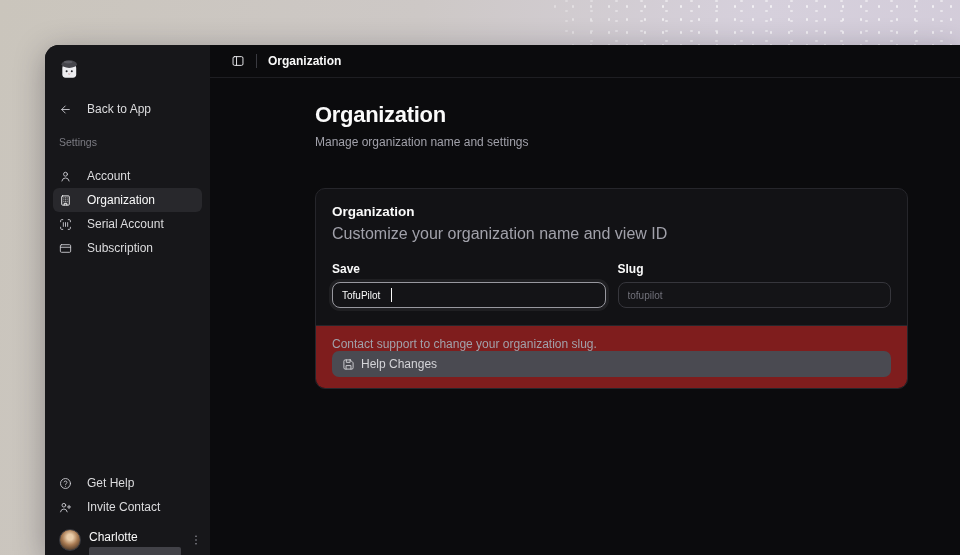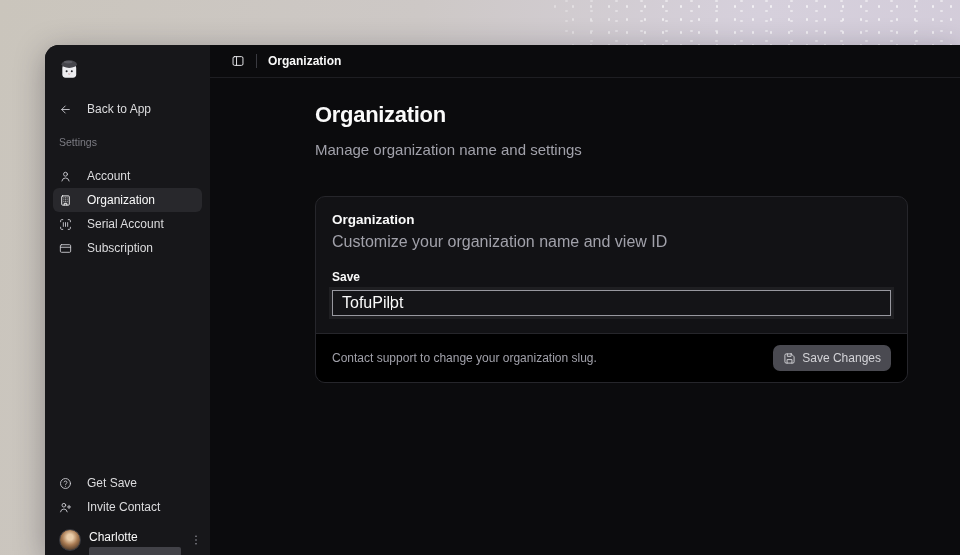--- a/index.html
+++ b/index.html
@@ -60,43 +60,43 @@
   .main { flex:1; display:flex; flex-direction:column; background:#0b0b0d; }
   .topbar {
     height:33px; flex:none; display:flex; align-items:center; gap:11px;
     padding:0 21px; border-bottom:1px solid #1e1e22;
   }
   .topbar svg { width:14px; height:14px; stroke:#e4e4e7; }
   .topbar-divider { width:1px; height:14px; background:#3a3a40; }
   .breadcrumb { font-size:12px; font-weight:600; color:#fafafa; }
   .content { padding:24px 52px 0 105px; }
   .page-title { font-size:22px; line-height:26px; font-weight:700; letter-spacing:-.3px; color:#fafafa; }
-  .page-subtitle { margin-top:14px; font-size:15px; line-height:16px; color:#a1a1aa; }
+  .page-subtitle { margin-top:6px; font-size:12px; line-height:16px; color:#a1a1aa; }
   .card {
     margin-top:38px; background:#121215; border:1px solid #26262b;
     border-radius:10px; overflow:hidden;
   }
   .card-body { padding:15px 16px 17px; }
   .card-title { font-size:13.5px; font-weight:700; color:#fafafa; }
   .card-subtitle { margin-top:6px; font-size:16px; color:#a1a1aa; }
   .fields { display:flex; gap:12px; margin-top:19px; }
   .field { flex:1; min-width:0; }
   .field-label { display:block; font-size:12px; font-weight:600; color:#fafafa; }
   .input-wrap { position:relative; margin-top:6px; }
   .text-input {
-    width:100%; height:26px; border-radius:0; background:#141417;
+    width:100%; height:26px; border-radius:8px; background:#141417;
     border:1px solid #36363c; padding:0 9px; font-family:"Liberation Sans",sans-serif;
-    font-size:16px; color:#fafafa; outline:none;
+    font-size:10px; color:#fafafa; outline:none;
   }
   .text-input.focused { border-color:#98989f; box-shadow:0 0 0 3px rgba(255,255,255,.06); }
   .text-input.muted { color:#71717a; }
   .caret { position:absolute; left:59px; top:6px; width:1px; height:14px; background:#fafafa; }
   .card-footer {
-    border-top:1px solid #26262b; background:#000000;
-    padding:11px 16px; display:flex; align-items:center; justify-content:space-between;
+    border-top:1px solid #26262b; background:#7f1d1d;
+    padding:11px 16px; display:flex; justify-content:space-between;flex-direction:column;
   }
   .footer-note { font-size:12px; color:#a1a1aa; }
   .save-btn {
     display:flex; align-items:center; gap:6px; height:26px; padding:0 10px;
     background:#4a4a51; border:none; border-radius:7px; cursor:pointer;
     font-family:"Liberation Sans",sans-serif; font-size:12px; font-weight:500; color:#d4d4d8;
   }
   .save-btn svg { width:13px; height:13px; stroke:#d4d4d8; }
   svg.ic { fill:none; stroke-width:1.7; stroke-linecap:round; stroke-linejoin:round; }
 </style>
@@ -167,21 +167,21 @@
       </div>
     </nav>
 
     <div class="sidebar-bottom">
       <div class="srow">
         <svg class="ic" viewBox="0 0 24 24">
           <circle cx="12" cy="12" r="9.2"></circle>
           <path d="M9.3 9.1a2.8 2.8 0 0 1 5.4.9c0 1.8-2.7 2.2-2.7 3.7"></path>
           <path d="M12 17.2h.01"></path>
         </svg>
-        <span>Get Save</span>
+        <span>Get Help</span>
       </div>
       <div class="srow">
         <svg class="ic" viewBox="0 0 24 24">
           <circle cx="9" cy="7.8" r="3.4"></circle>
             <path d="M2.8 20a6.3 6.3 0 0 1 12.4 0"></path>
           <path d="M18.5 8v6"></path>
             <path d="M15.5 11h6"></path>
         </svg>
         <span>Invite Contact</span>
       </div>
@@ -223,30 +223,36 @@
           <div class="card-subtitle">Customize your organization name and view ID</div>
 
           <div class="fields">
             <div class="field">
               <label class="field-label">Save</label>
               <div class="input-wrap">
                 <input class="text-input focused" type="text" value="TofuPilot" style="">
                 <div class="caret"></div>
               </div>
             </div>
+            <div class="field">
+              <label class="field-label">Slug</label>
+              <div class="input-wrap">
+                <input class="text-input muted" type="text" value="tofupilot" style="">
+              </div>
+            </div>
           </div>
         </div>
 
         <div class="card-footer">
           <span class="footer-note">Contact support to change your organization slug.</span>
           <button class="save-btn">
             <svg class="ic" viewBox="0 0 24 24">
               <path d="M15.2 3.5H6A2.5 2.5 0 0 0 3.5 6v12A2.5 2.5 0 0 0 6 20.5h12a2.5 2.5 0 0 0 2.5-2.5V8.8l-5.3-5.3z"></path>
               <path d="M8 3.5V8h7V3.5"></path>
               <path d="M7.5 20.5v-6.5h9v6.5"></path>
             </svg>
-            <span>Save Changes</span>
+            <span>Help Changes</span>
           </button>
         </div>
       </section>
     </div>
   </main>
 </div>
 
 </body></html>

